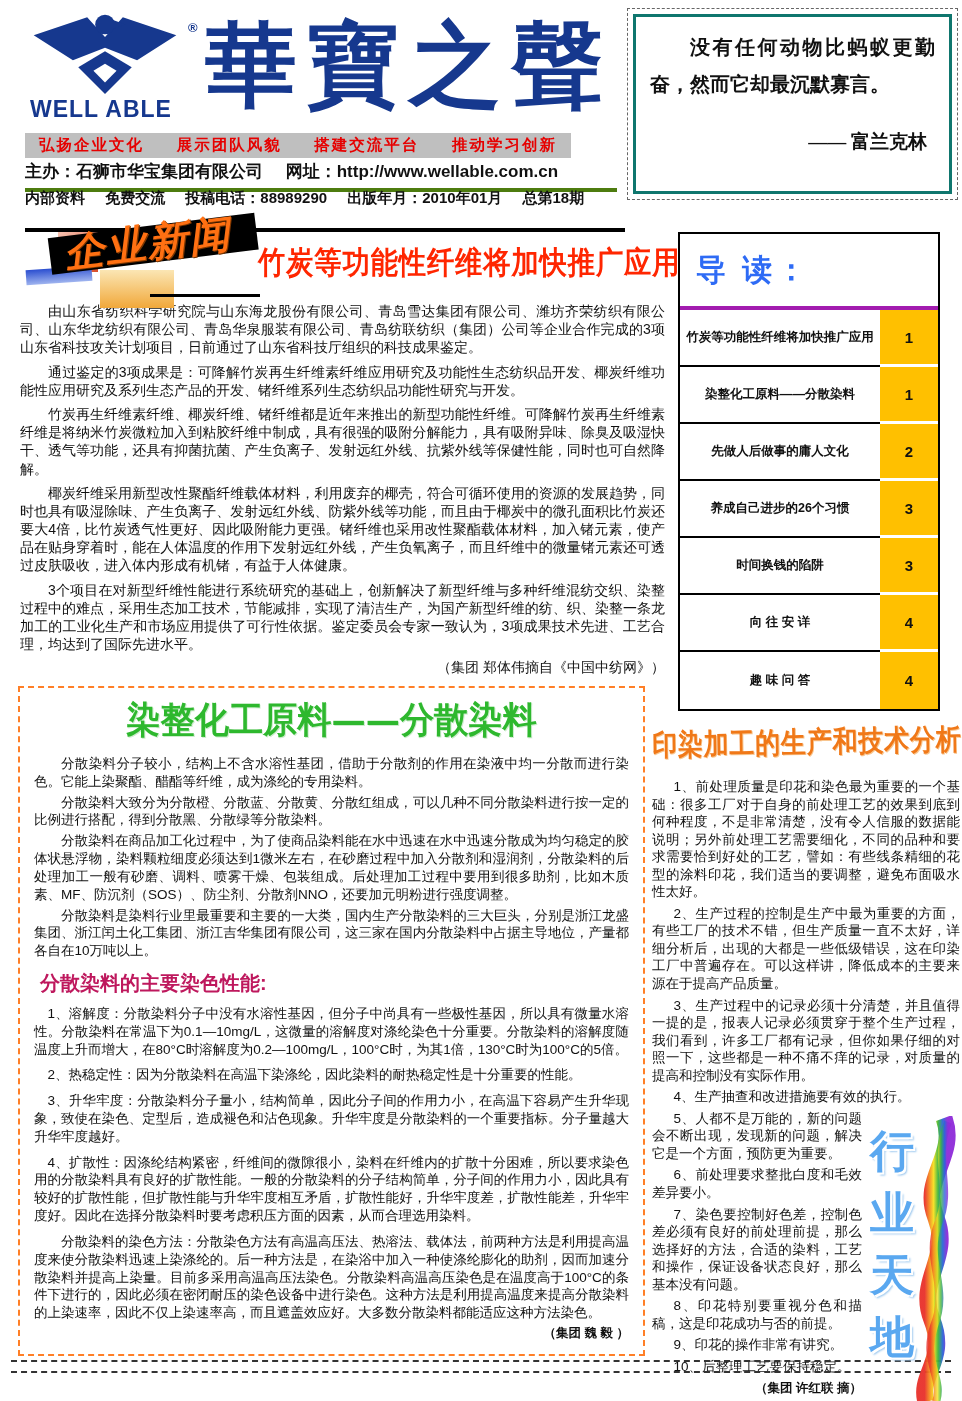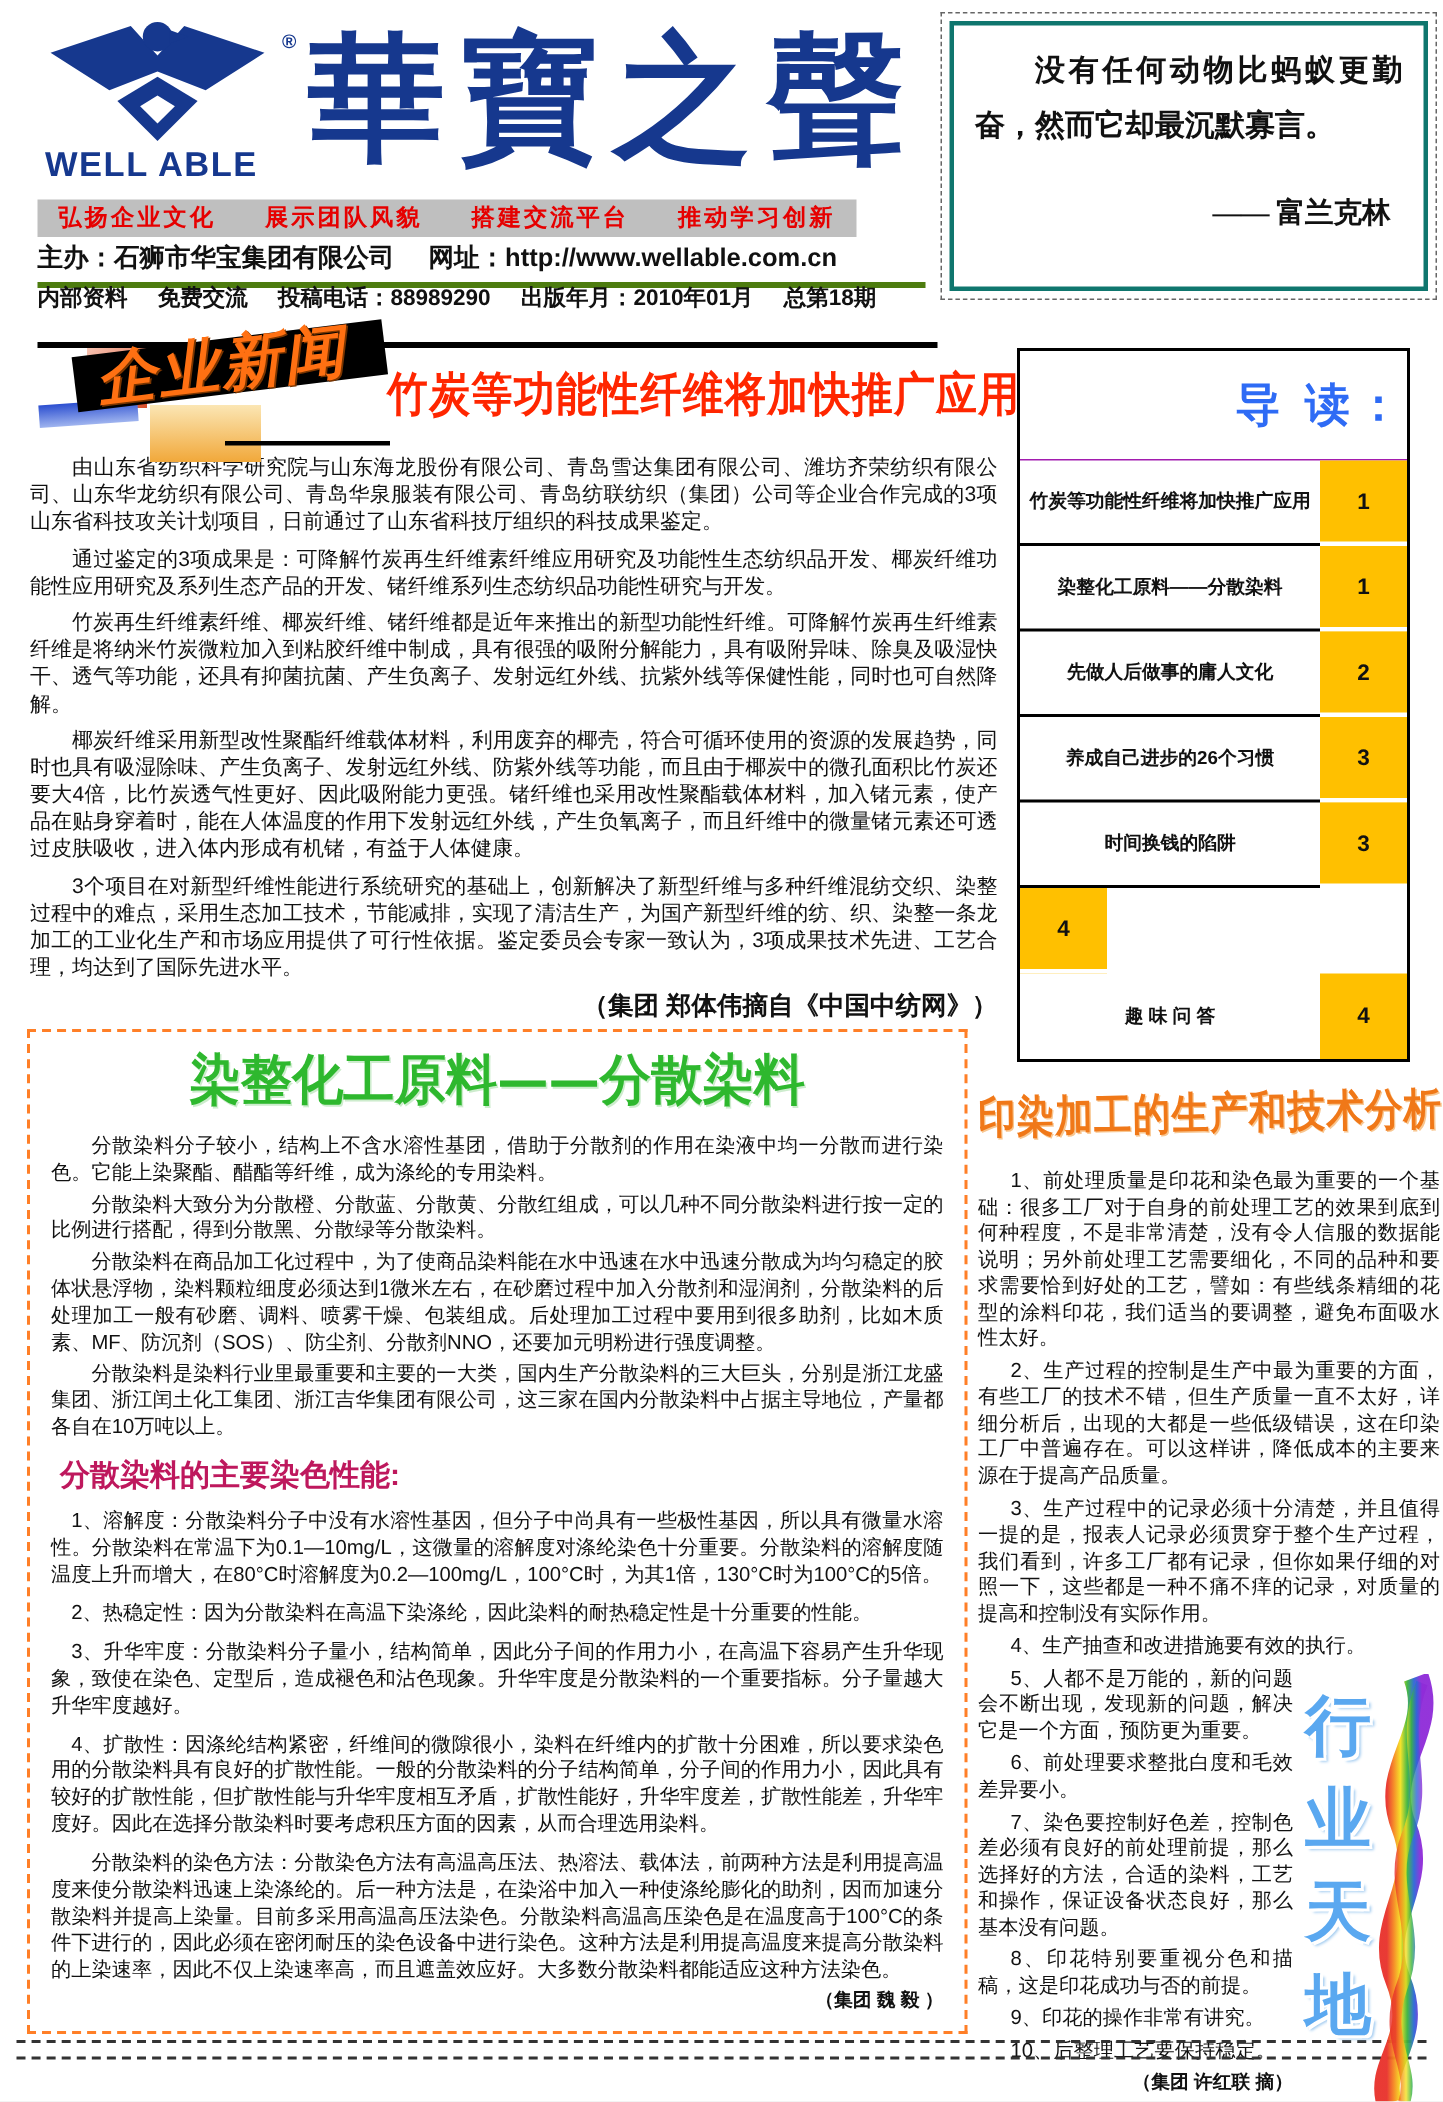--- a/index.html
+++ b/index.html
@@ -42,25 +42,25 @@
              background:linear-gradient(180deg,#fbe6b4,#f1a83a);}
   .black-banner{position:absolute;left:30px;top:10px;width:208px;height:37px;background:#000;
                 transform:rotate(-7deg);transform-origin:left center;}
   .news-label{position:absolute;left:44px;top:-2px;font-size:40px;font-weight:bold;font-style:italic;
               color:#ff7012;transform:rotate(-7deg);transform-origin:left center;letter-spacing:2px;
               text-shadow:1px 1px 0 #7a3500;}
   .news-underline{position:absolute;left:130px;top:66px;width:110px;height:3px;background:#000;}
   .news-title{position:absolute;left:238px;top:14px;white-space:nowrap;font-size:31px;font-weight:bold;
               color:#ff2600;transform:scaleX(.88);transform-origin:left center;letter-spacing:1px;}
   .news-body p{font-size:14px;line-height:1.3;text-align:justify;text-indent:2em;margin:0 0 6px;}
-  .news-attr{text-align:right;font-weight:bold;font-size:17px;margin-top:2px;}
+  .news-attr{text-align:right;font-weight:normal;font-size:14px;margin-top:2px;}
 
   
   .guide-box{position:absolute;left:678px;top:232px;width:262px;border:2px solid #000;box-sizing:border-box;}
-  .guide-head{height:72px;border-bottom:1px solid #a21caf;display:flex;align-items:center;padding-left:16px;justify-content:flex-end;}
+  .guide-head{height:72px;border-bottom:4px solid #a21caf;display:flex;align-items:center;padding-left:16px;}
   .guide-title{color:#2e6bf5;font-weight:bold;font-size:30px;letter-spacing:4px;}
   .guide-row{display:flex;height:57px;}
   .guide-label{flex:1;display:flex;align-items:center;justify-content:center;text-align:center;
                font-weight:bold;font-size:12.5px;border-bottom:2px solid #000;padding:0 4px;}
   .guide-row:last-child .guide-label{border-bottom:none;}
   .guide-page{width:58px;background:#ffc000;display:flex;align-items:center;justify-content:center;
               font-weight:bold;font-size:15px;border-bottom:3px solid #fff;}
   .guide-row:last-child .guide-page{border-bottom:none;}
 
   
@@ -177,20 +177,21 @@
     </div>
     <div class="guide-row">
       <div class="guide-label">养成自己进步的26个习惯</div>
       <div class="guide-page">3</div>
     </div>
     <div class="guide-row">
       <div class="guide-label">时间换钱的陷阱</div>
       <div class="guide-page">3</div>
     </div>
     <div class="guide-row">
+      <div class="guide-label">向 往 安 详</div>
       <div class="guide-page">4</div>
     </div>
     <div class="guide-row">
       <div class="guide-label">趣 味 问 答</div>
       <div class="guide-page">4</div>
     </div>
   </div>
 
   <div class="dye-box">
     <div class="dye-title">染整化工原料——分散染料</div>

